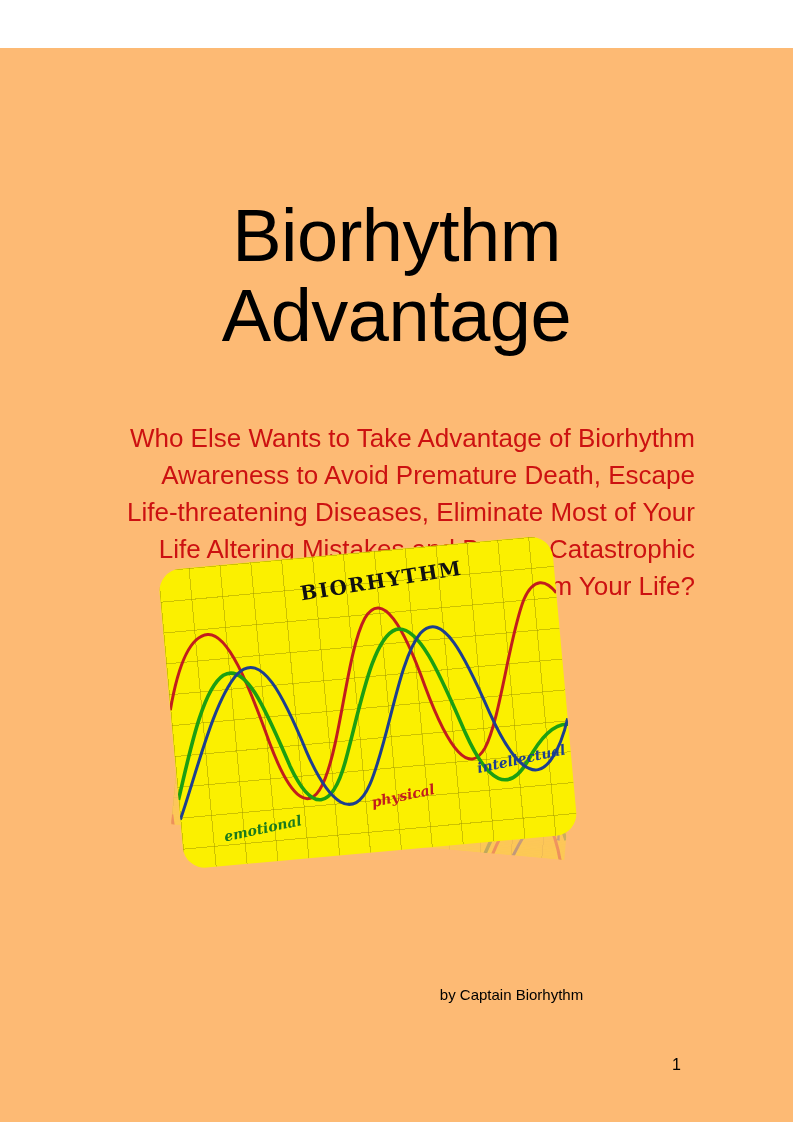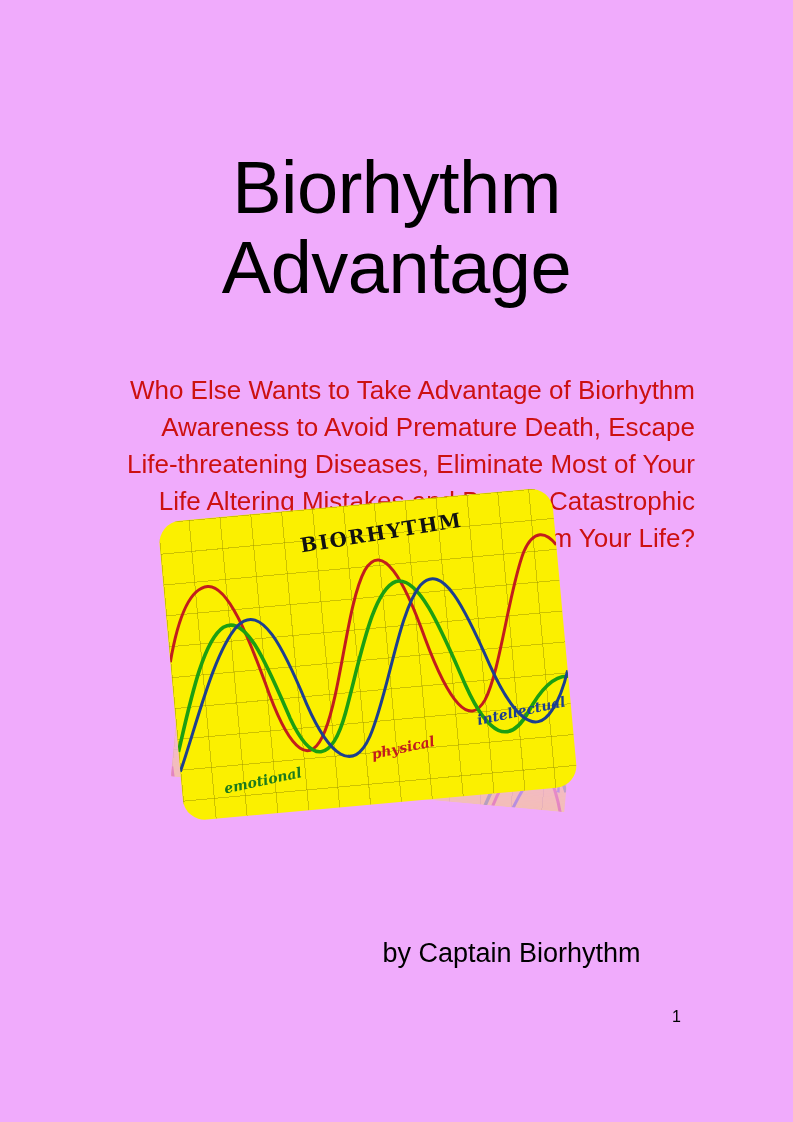--- a/index.html
+++ b/index.html
@@ -10,21 +10,22 @@
   body {
     width: 793px;
     height: 1122px;
     position: relative;
     font-family: "Liberation Sans", sans-serif;
     overflow: hidden;
   }
   .page {
     position: absolute;
     inset: 0;
-    background: #f0abfc;
+    background: #fdba74;
+    margin-top: 48px;
   }
   .title-block {
     position: absolute;
     top: 148px;
     left: 0;
     width: 793px;
     text-align: center;
   }
   .title-line {
     font-size: 74px;
@@ -124,21 +125,21 @@
     overflow: hidden;
   }
 
   .byline {
     position: absolute;
     top: 938px;
     left: 0;
     width: 793px;
     text-align: center;
     padding-right: 0;
-    font-size: 27px;
+    font-size: 15px;
     color: #000;
   }
   .byline span { display: inline-block; margin-left: 230px; }
   .page-number {
     position: absolute;
     top: 1008px;
     right: 112px;
     font-size: 16px;
     color: #000;
   }

